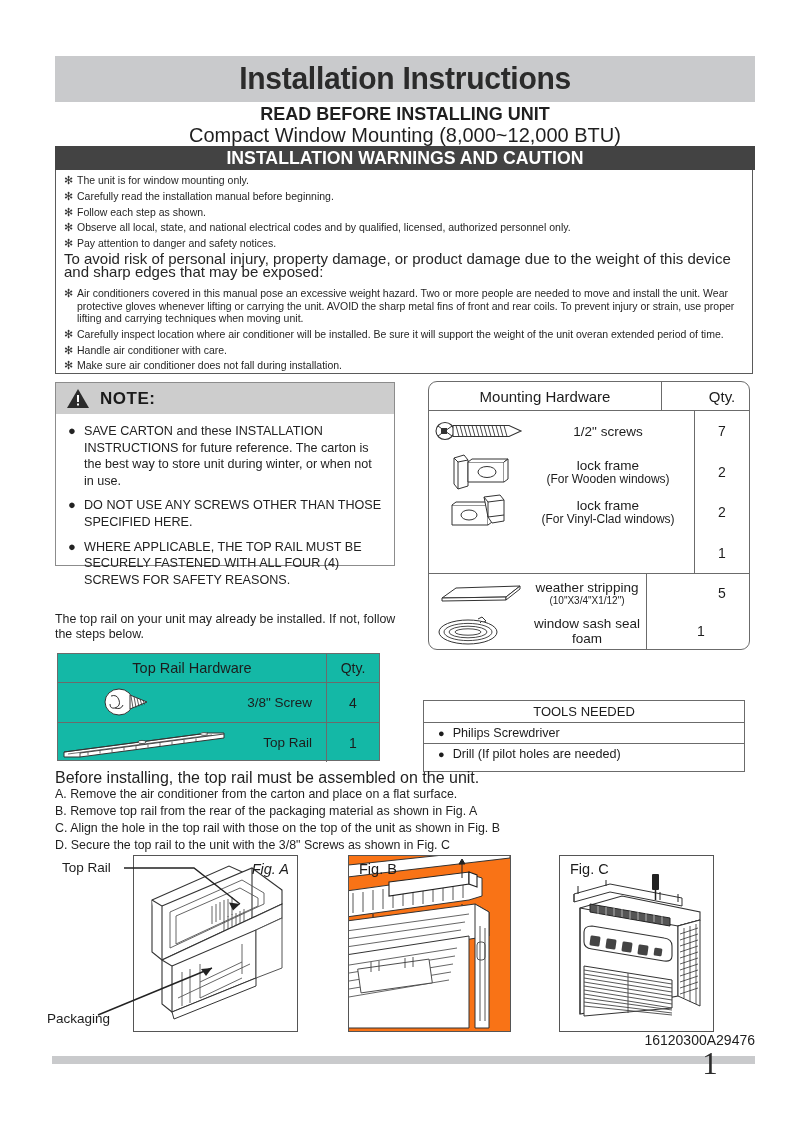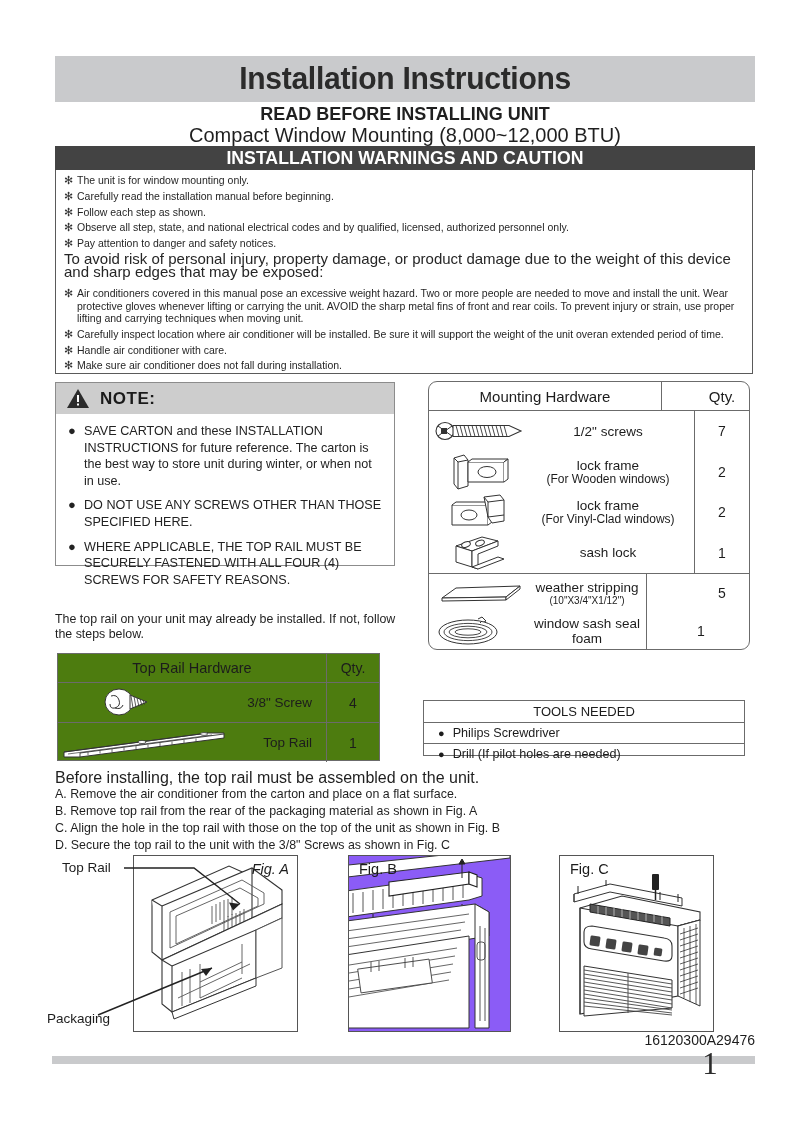--- a/index.html
+++ b/index.html
@@ -242,38 +242,38 @@
   }
 
   
   .tr-table {
     position: absolute;
     left: 57px; top: 653px;
     width: 323px;
     height: 108px;
     border: 1px solid #6b6b6b;
     box-sizing: border-box;
-    background: #4d7c0f;
+    background: #14b8a6;
   }
   .tr-row { display: flex; border-bottom: 1px solid #6b6b6b; }
   .tr-row:last-child { border-bottom: none; }
   .tr-row.head { height: 28px; }
   .tr-row.body { height: 39px; }
   .tr-c1 { flex: 1 1 auto; border-right: 1px solid #6b6b6b; display: flex; align-items: center; }
   .tr-c2 { flex: 0 0 52px; display: flex; align-items: center; justify-content: center; font-size: 14px; color:#1c1c1c; }
   .tr-head-label { width: 100%; text-align: center; font-size: 14.5px; color: #1c1c1c; }
   .tr-ic { flex: 0 0 140px; display: flex; align-items: center; justify-content: center; height: 100%; }
   .tr-lbl { flex: 1 1 auto; text-align: right; padding-right: 14px; font-size: 13.5px; color: #1c1c1c; }
 
   
   .tools {
     position: absolute;
     left: 423px; top: 700px;
     width: 322px;
-    height: 56px;
+    height: 72px;
     border: 1px solid #6b6b6b;
     box-sizing: border-box;
     background: #fff;
   }
   .tools .th {
     height: 21px;
     border-bottom: 1px solid #6b6b6b;
     display: flex; align-items: center; justify-content: center;
     font-size: 13px; color: #1c1c1c;
   }
@@ -308,21 +308,21 @@
     border: 1px solid #555;
     box-sizing: border-box;
     background: #fff;
   }
   .figB-box {
     position: absolute;
     left: 348px; top: 855px;
     width: 163px; height: 177px;
     border: 1px solid #555;
     box-sizing: border-box;
-    background: #8b5cf6;
+    background: #f97316;
     overflow: hidden;
   }
   .figC-box {
     position: absolute;
     left: 559px; top: 855px;
     width: 155px; height: 177px;
     border: 1px solid #555;
     box-sizing: border-box;
     background: #fff;
   }
@@ -386,21 +386,21 @@
     <div class="wrow">
       <span class="ast">✻</span>
       <span class="wtext">Carefully read the installation manual before beginning.</span>
     </div>
     <div class="wrow">
       <span class="ast">✻</span>
       <span class="wtext">Follow each step as shown.</span>
     </div>
     <div class="wrow">
       <span class="ast">✻</span>
-      <span class="wtext">Observe all step, state, and national electrical codes and by qualified, licensed, authorized personnel only.</span>
+      <span class="wtext">Observe all local, state, and national electrical codes and by qualified, licensed, authorized personnel only.</span>
     </div>
     <div class="wrow">
       <span class="ast">✻</span>
       <span class="wtext">Pay attention to danger and safety notices.</span>
     </div>
     <div class="wplain">To avoid risk of personal injury, property damage, or product damage due to the weight of this device and sharp edges that may be exposed:</div>
     <div class="wrow">
       <span class="ast">✻</span>
       <span class="wtext">Air conditioners covered in this manual pose an excessive weight hazard. Two or more people are needed to move and install the unit. Wear protective gloves whenever lifting or carrying the unit. AVOID the sharp metal fins of front and rear coils. To prevent injury or strain, use proper lifting and carrying techniques when moving unit.</span>
     </div>
@@ -512,35 +512,20 @@
               <path d="M46 11 L62 9" fill="none" stroke="#333" stroke-width="1"></path>
               <path d="M46 26 L62 24" fill="none" stroke="#333" stroke-width="1"></path>
             </svg>
           </div>
           <div class="lbl">
             <span class="l1">lock frame</span>
             <span class="l2">(For Vinyl-Clad windows)</span>
           </div>
         </div>
 
-        <div class="mh-item">
-          <div class="ic">
-            <svg width="80" height="42" viewBox="0 0 80 42">
-              <path d="M14 14 L40 5 L56 9 L30 19 Z" fill="#fff" stroke="#333" stroke-width="1"></path>
-              <path d="M14 14 L14 30 L30 35 L30 19 Z" fill="#fff" stroke="#333" stroke-width="1"></path>
-              <path d="M30 35 L30 19 L56 9 L56 14 L36 22 L36 37 Z" fill="#fff" stroke="#333" stroke-width="1"></path>
-              <path d="M30 35 L56 25 L62 27 L36 37 Z" fill="#fff" stroke="#333" stroke-width="1"></path>
-              <ellipse cx="24" cy="12.5" rx="4.5" ry="2.6" fill="#fff" stroke="#333" stroke-width="1" transform="rotate(-19 24 12.5)"></ellipse>
-              <ellipse cx="38" cy="11" rx="4.5" ry="2.6" fill="#fff" stroke="#333" stroke-width="1" transform="rotate(-19 38 11)"></ellipse>
-            </svg>
-          </div>
-          <div class="lbl">
-            <span class="l1">sash lock</span>
-          </div>
-        </div>
 
       </div>
       <div class="mh-right">
         <div class="qty-cell">7</div>
         <div class="qty-cell">2</div>
         <div class="qty-cell">2</div>
         <div class="qty-cell">1</div>
       </div>
     </div>
 

